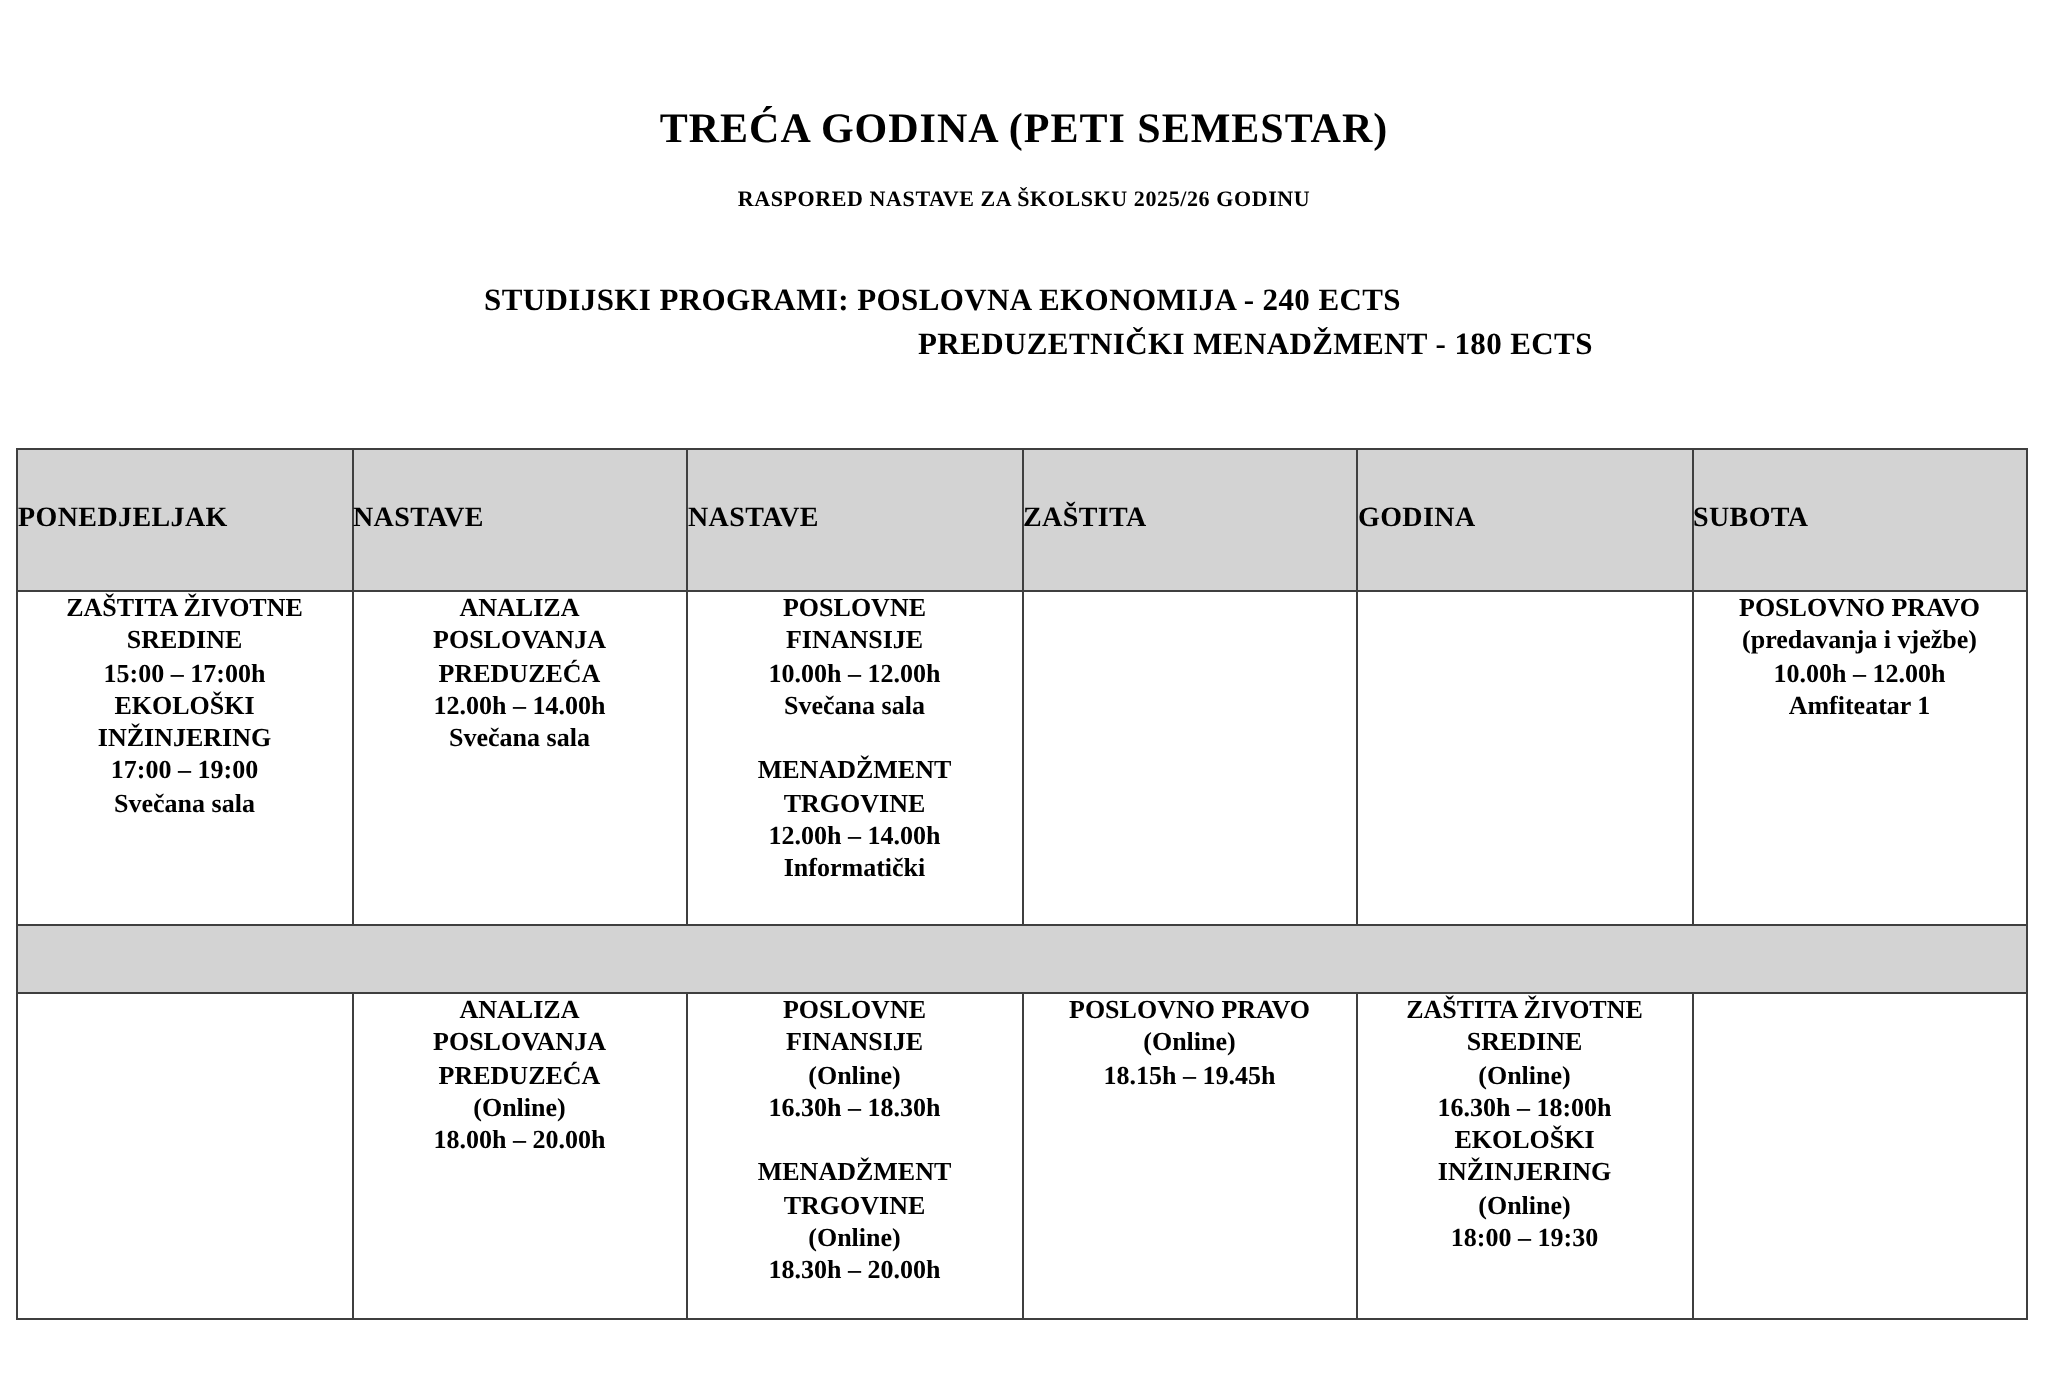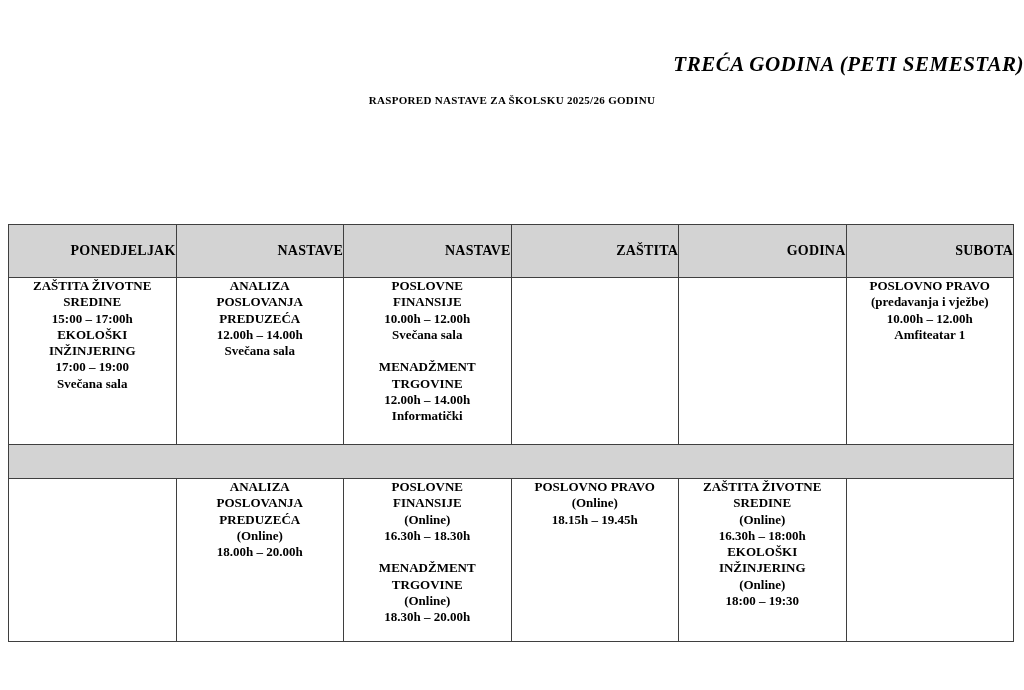--- a/index.html
+++ b/index.html
@@ -7,22 +7,22 @@
     width: 1024px; height: 690px;
     background: #ffffff;
     font-family: "Liberation Serif", "DejaVu Serif", serif;
     color: #000000;
     overflow: hidden;
   }
   .page { position: relative; width: 1024px; height: 690px; background: #ffffff; }
 
   .doc-title {
     position: absolute; top: 52px; left: 0; width: 100%;
-    text-align: right;
-    font-size: 21px; font-weight: bold; letter-spacing: 0.5px; font-style: italic;
+    text-align: center;
+    font-size: 21px; font-weight: bold; letter-spacing: 0.5px;
   }
   .doc-subtitle {
     position: absolute; top: 94px; left: 0; width: 100%;
     text-align: center;
     font-size: 11px; font-weight: bold; letter-spacing: 0.3px;
   }
   .programs {
     position: absolute; top: 140px; left: 242px;
     font-size: 15.5px; font-weight: bold; letter-spacing: 0.2px;
     line-height: 22px;
@@ -33,24 +33,24 @@
   table.schedule {
     position: absolute; left: 8px; top: 224px;
     width: 1006px;
     border-collapse: collapse;
     table-layout: fixed;
   }
   table.schedule th, table.schedule td {
     border: 1px solid #3f3f3f;
   }
   table.schedule th {
-    height: 53px;
+    height: 71px;
     background: #d3d3d3;
     font-size: 14px; font-weight: bold;
-    text-align: right; vertical-align: middle;
+    text-align: left; vertical-align: middle;
     letter-spacing: 0.2px;
     font-family: Liberation Serif, serif;
   }
   table.schedule td.slot {
     vertical-align: top;
     text-align: center;
     font-size: 13px; font-weight: bold;
     line-height: 16.3px;
     padding: 0 3px 2px 3px;
     white-space: pre-line;
@@ -64,20 +64,24 @@
 </style>
 </head>
 <body>
 
 <div class="page">
 
   <div class="doc-title">TREĆA GODINA (PETI SEMESTAR)</div>
 
   <div class="doc-subtitle">RASPORED NASTAVE ZA ŠKOLSKU 2025/26 GODINU</div>
 
+  <div class="programs">
+    <div class="line1">STUDIJSKI PROGRAMI: POSLOVNA EKONOMIJA - 240 ECTS</div>
+    <div class="line2">PREDUZETNIČKI MENADŽMENT - 180 ECTS</div>
+  </div>
 
   <table class="schedule">
     <thead>
       <tr>
         <th>PONEDJELJAK</th>
         <th>NASTAVE</th>
         <th>NASTAVE</th>
         <th>ZAŠTITA</th>
         <th>GODINA</th>
         <th>SUBOTA</th>

